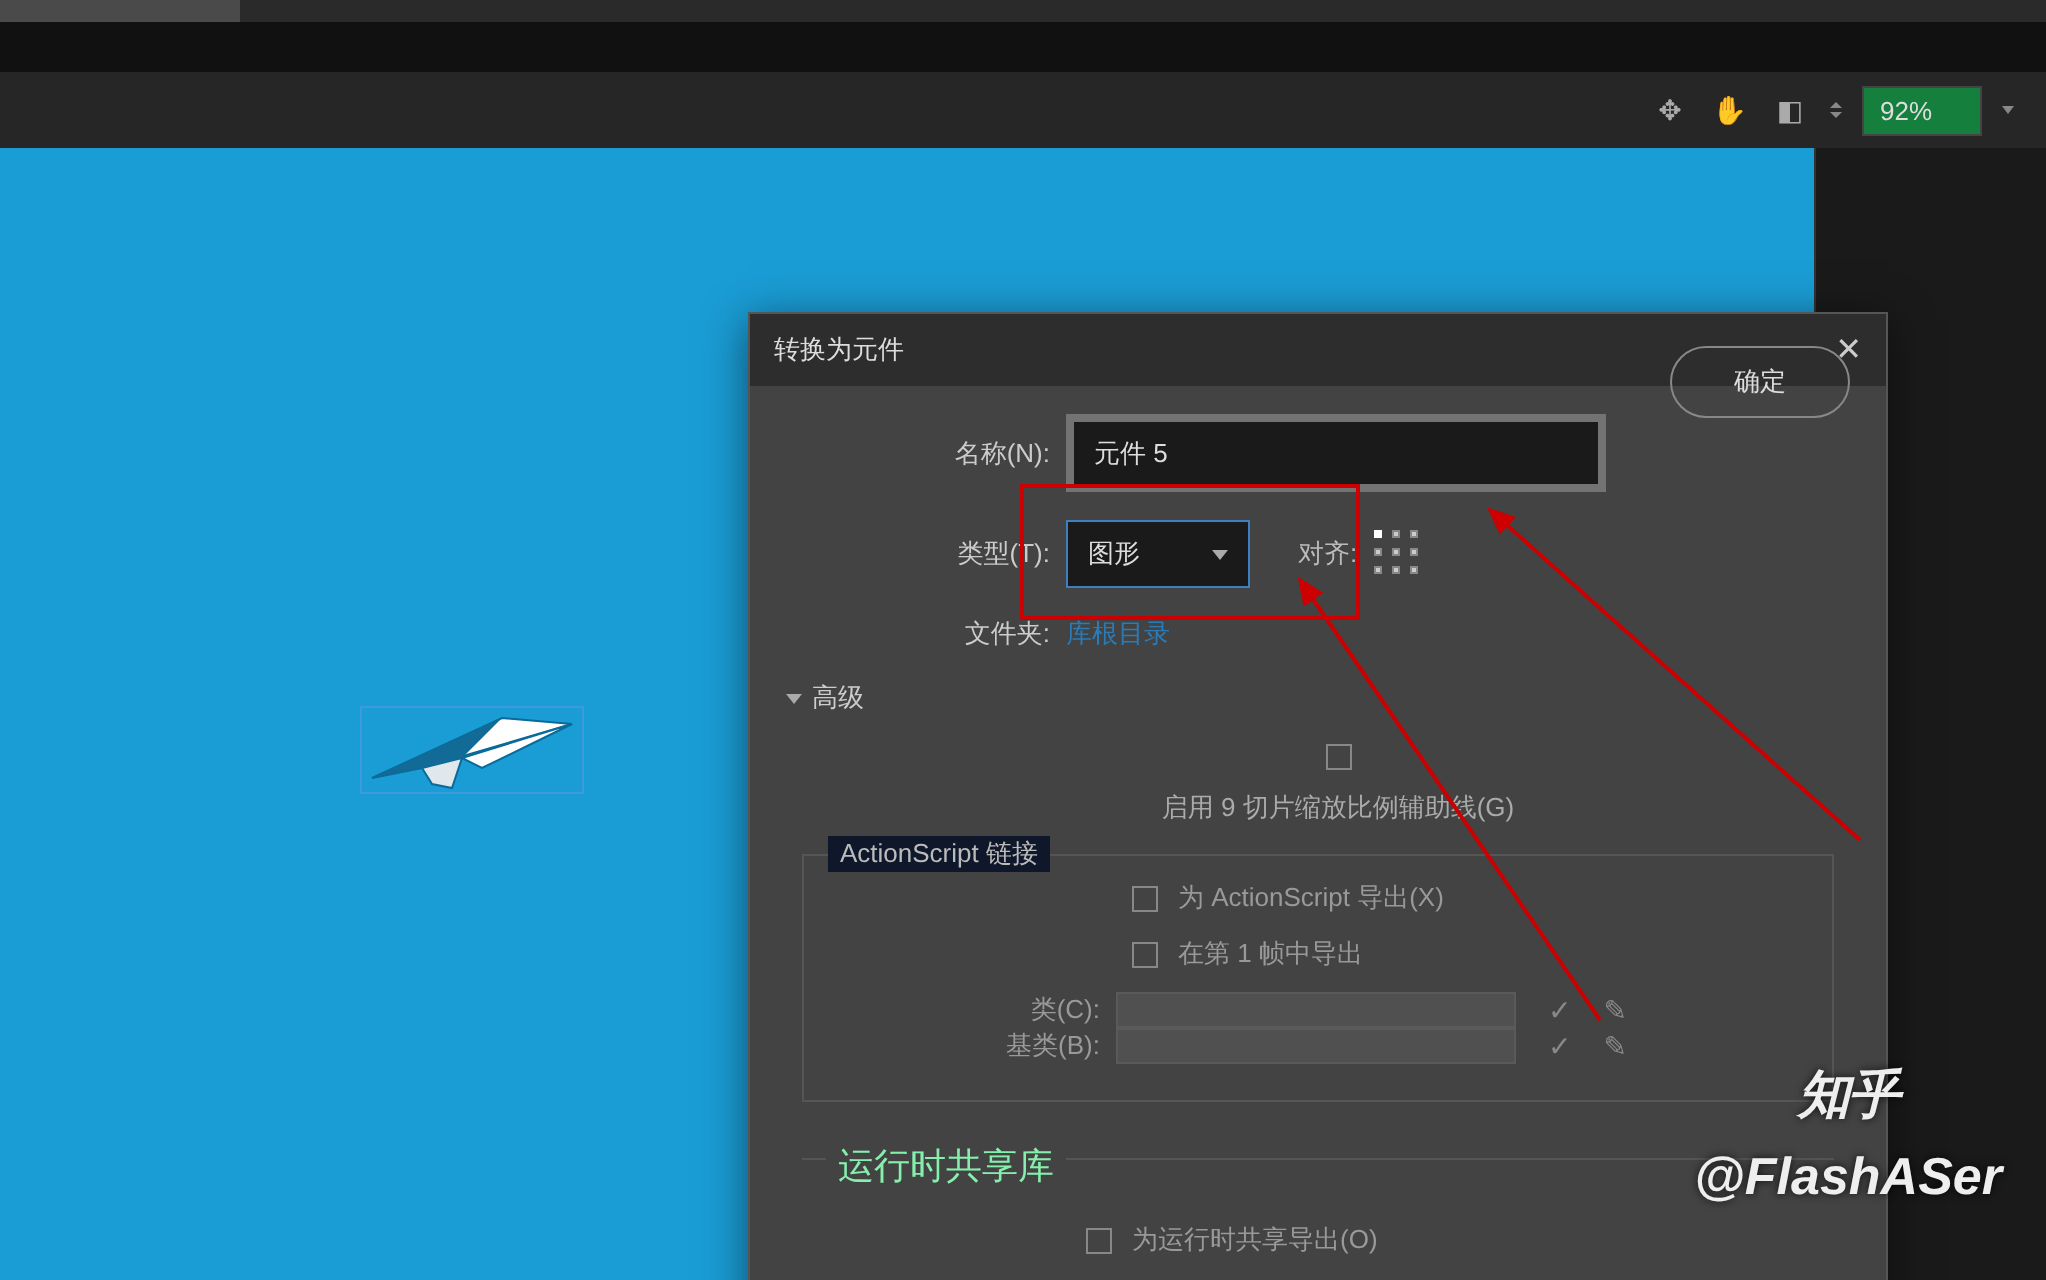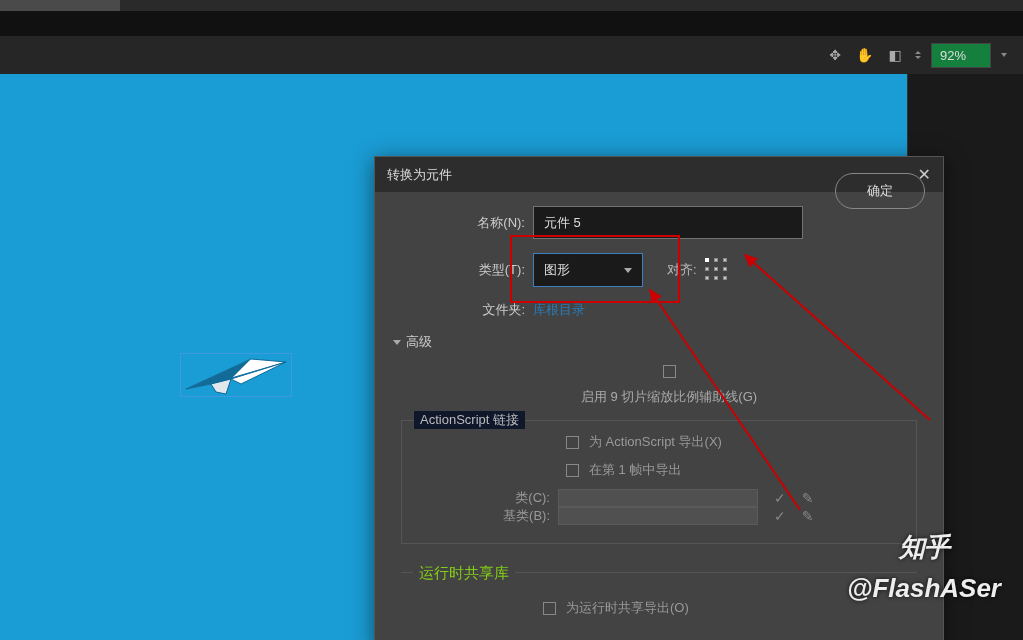--- a/index.html
+++ b/index.html
@@ -17,24 +17,24 @@
     .zoom-dropdown { width: 0; height: 0; border-left: 3px solid transparent; border-right: 3px solid transparent; border-top: 4px solid #888; }
     .main-area { display: flex; height: calc(100% - 74px); }
     .canvas { width: 908px; height: 100%; background: #1a9cd4; border-right: 1px solid #333; position: relative; }
     .paper-plane { position: absolute; left: 180px; top: 279px; width: 112px; height: 44px; border: 1px solid #3d9ae0; }
     .dialog { position: absolute; left: 374px; top: 156px; width: 570px; background: #434343; border: 1px solid #555; box-shadow: 0 4px 20px rgba(0,0,0,0.5); }
     .dialog-title { background: #2d2d2d; padding: 8px 12px; display: flex; justify-content: space-between; align-items: center; color: #ddd; font-size: 13px; }
     .close-btn { color: #ccc; cursor: pointer; font-size: 16px; }
     .dialog-body { padding: 14px 18px 20px; color: #ccc; font-size: 13px; }
     .row { display: flex; align-items: center; margin-bottom: 14px; }
     .label-col { width: 140px; text-align: right; padding-right: 8px; color: #ccc; }
-    .name-input { background: #1a1a1a; border: 1px solid #737373; color: #ddd; padding: 8px 10px; width: 270px; font-size: 13px; }
+    .name-input { background: #1a1a1a; border: 4px solid #737373; color: #ddd; padding: 8px 10px; width: 270px; font-size: 13px; }
     .type-row { position: relative; }
     .red-box { position: absolute; left: 117px; top: -18px; width: 170px; height: 68px; border: 2px solid #cc0000; pointer-events: none; }
-    .type-select { background: #1a1a1a; border: 1px solid #3d7fbf; color: #ddd; padding: 7px 10px; width: 110px; display: flex; justify-content: space-between; align-items: center; }
+    .type-select { background: #1a1a1a; border: 1px solid #3d7fbf; color: #ddd; padding: 7px 10px; width: 92px; display: flex; justify-content: space-between; align-items: center; }
     .select-arrow { width: 0; height: 0; border-left: 4px solid transparent; border-right: 4px solid transparent; border-top: 5px solid #aaa; }
     .align-label { margin-left: 24px; color: #bbb; }
     .align-grid { margin-left: 8px; display: grid; grid-template-columns: repeat(3, 6px); grid-template-rows: repeat(3, 6px); gap: 3px; }
     .align-dot { width: 4px; height: 4px; background: #ccc; border: 1px solid #888; }
     .align-dot.active { background: #fff; border-color: #fff; }
     .folder-link { color: #2a7bb8; }
     .btn-col { position: absolute; right: 18px; top: 16px; display: flex; flex-direction: column; gap: 12px; }
     .dlg-btn { background: transparent; border: 1px solid #888; border-radius: 18px; color: #ddd; padding: 8px 0; width: 90px; text-align: center; font-size: 13px; cursor: pointer; }
     .advanced-hdr { display: flex; align-items: center; gap: 5px; margin: 8px 0 14px; color: #ccc; }
     .adv-arrow { width: 0; height: 0; border-left: 4px solid transparent; border-right: 4px solid transparent; border-top: 5px solid #aaa; }
@@ -42,21 +42,21 @@
     .checkbox { width: 13px; height: 13px; border: 1px solid #888; background: transparent; }
     .fieldset { border: 1px solid #555; border-radius: 0; margin: 14px 8px 10px; padding: 12px 14px 18px; position: relative; }
     .fieldset-legend { position: absolute; top: -10px; left: 12px; background: #0f172a; padding: 0 6px; color: #bbb; font-size: 13px; }
     .fs-row { display: flex; align-items: center; }
     .fs-label { width: 142px; text-align: right; padding-right: 8px; color: #999; }
     .fs-input { background: #505050; border: 1px solid #5a5a5a; padding: 8px; width: 200px; }
     .fs-icon { color: #888; margin-left: 16px; font-size: 14px; }
     .fs-chk-row { display: flex; align-items: center; gap: 10px; margin-bottom: 10px; padding-left: 150px; color: #999; }
     .share-legend { position: relative; margin: 20px 8px 0; }
     .share-line { border-top: 1px solid #555; position: absolute; top: 8px; left: 0; right: 0; }
-    .share-text { position: relative; background: #434343; padding: 0 6px; color: #84cc16; margin-left: 12px; font-size: 15px; }
+    .share-text { position: relative; background: #434343; padding: 0 6px; color: #86efac; margin-left: 12px; font-size: 18px; }
     .watermark { position: absolute; right: 22px; bottom: 36px; color: #eee; font-size: 26px; font-weight: bold; text-shadow: 0 0 4px rgba(0,0,0,0.8); display: flex; align-items: center; gap: 8px; font-style: italic; flex-direction: column; }
     .zhihu-logo { font-weight: 900; letter-spacing: -1px; }
     .annotation-svg { position: absolute; top: 0; left: 0; pointer-events: none; }
   </style>
 </head>
 <body>
 
 <div class="top-bar">
     <div class="top-bar-inner"></div>
   </div>

